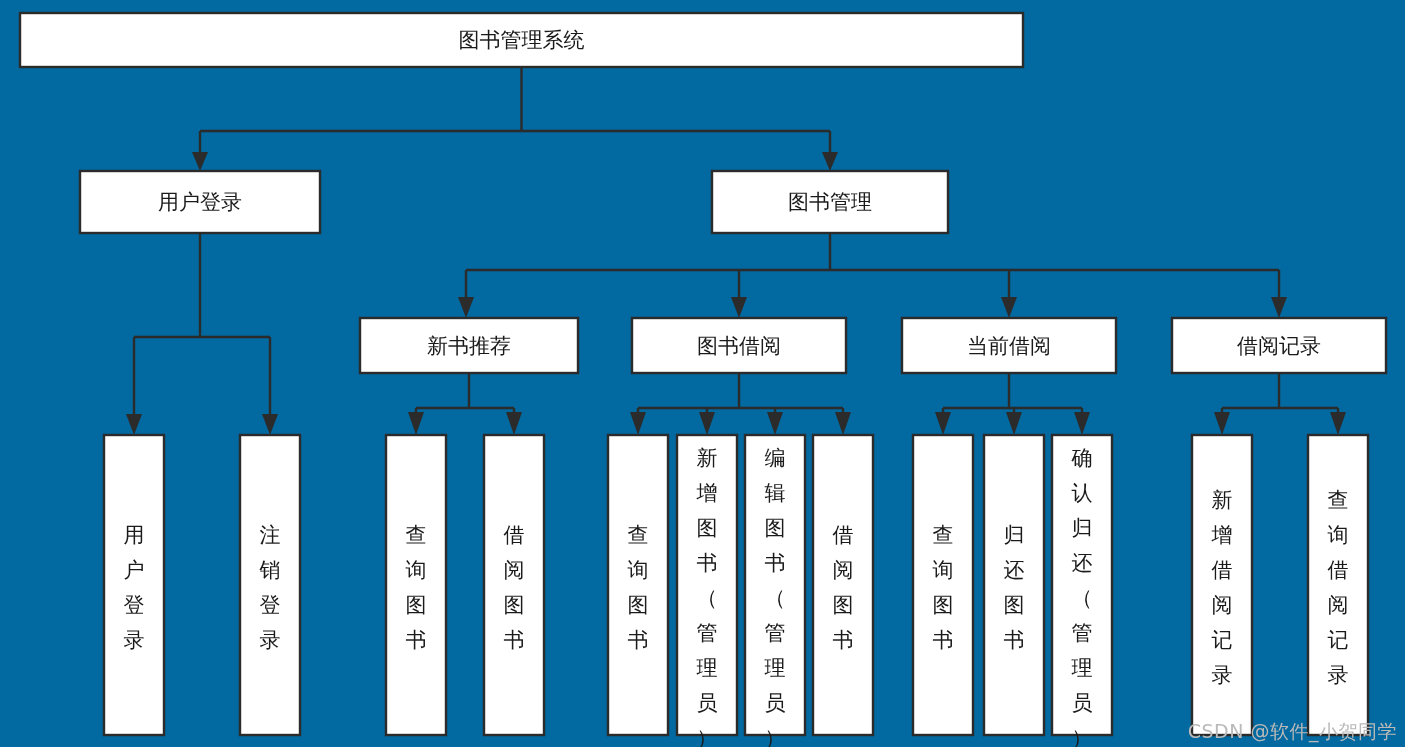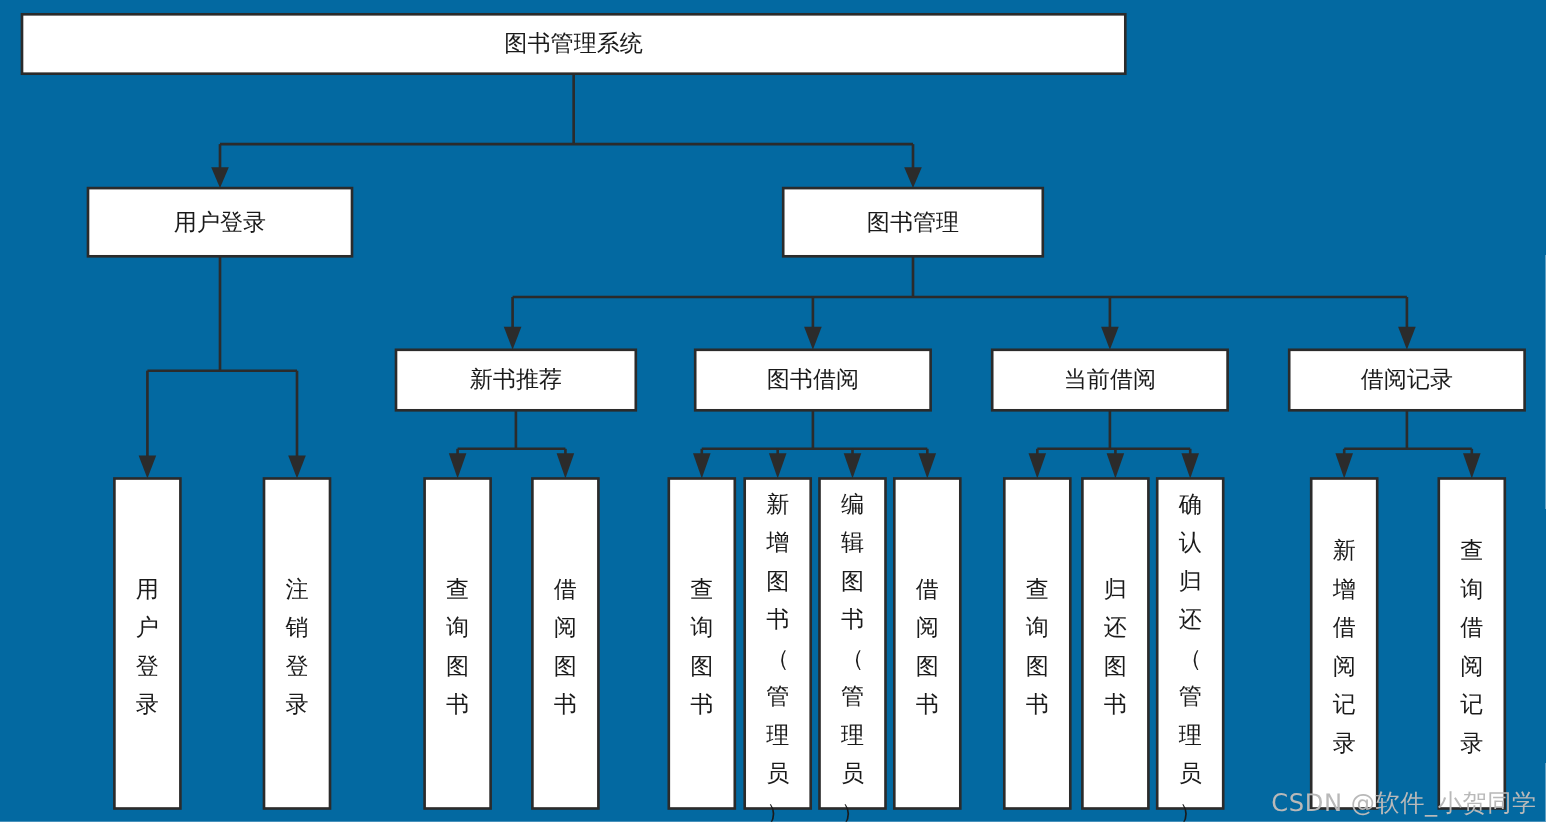--- a/index.html
+++ b/index.html
@@ -55,21 +55,21 @@
     fill: #1a1a1a;
     font-family: "DejaVu Sans", "Liberation Sans", sans-serif;
     font-size: 21px;
     text-anchor: middle;
   }
   .watermark-text {
     position: absolute;
     right: 8px;
     bottom: 2px;
     font-family: "DejaVu Sans", "Liberation Sans", sans-serif;
-    font-size: 22px;
+    font-size: 19px;
     color: #b9b9b9;
     white-space: nowrap;
     letter-spacing: 0.5px;
     user-select: none;
   }
 </style>
 </head>
 <body>
 
 <div id="diagram-root">

